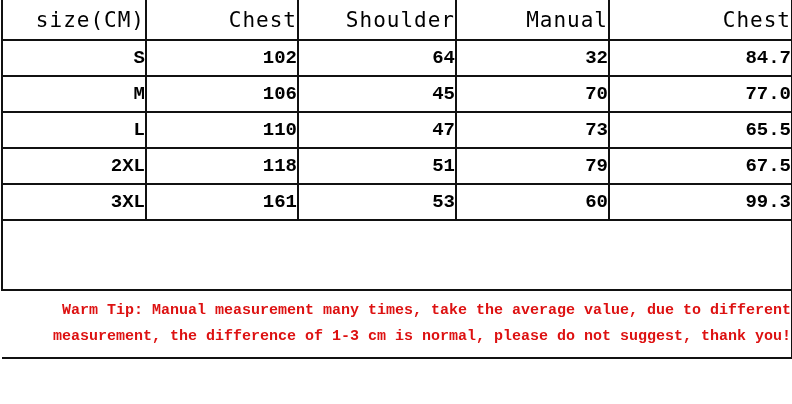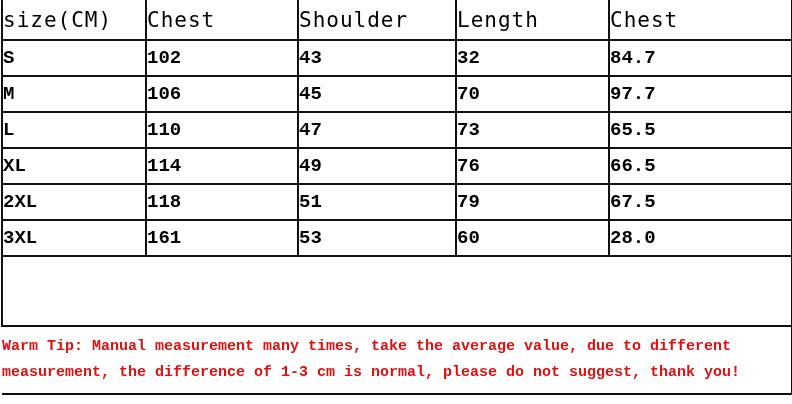--- a/index.html
+++ b/index.html
@@ -13,21 +13,21 @@
     color: var(--text, #000000);
   }
   table.size-chart {
     border-collapse: collapse;
     table-layout: fixed;
     width: 790px;
     margin-left: 1px;
   }
   th, td {
     border: 2px solid var(--border, #111111);
-    text-align: left;
+    text-align: right;
     vertical-align: middle;
     padding: 0;
     overflow: hidden;
     white-space: nowrap;
   }
   col.c-size     { width: 144px; }
   col.c-chest    { width: 152px; }
   col.c-shoulder { width: 158px; }
   col.c-length   { width: 153px; }
   col.c-sleeve   { width: 183px; }
@@ -68,66 +68,59 @@
       <col class="c-chest">
       <col class="c-shoulder">
       <col class="c-length">
       <col class="c-sleeve">
   </colgroup>
   <thead>
     <tr>
       <th>size(CM)</th>
       <th>Chest</th>
       <th>Shoulder</th>
-      <th>Length</th>
+      <th>Manual</th>
       <th>Chest</th>
     </tr>
   </thead>
   <tbody>
     <tr>
       <td class="data-cell">S</td>
       <td class="data-cell">102</td>
-      <td class="data-cell">43</td>
+      <td class="data-cell">64</td>
       <td class="data-cell">32</td>
       <td class="data-cell">84.7</td>
     </tr>
     <tr>
       <td class="data-cell">M</td>
       <td class="data-cell">106</td>
       <td class="data-cell">45</td>
       <td class="data-cell">70</td>
-      <td class="data-cell">97.7</td>
+      <td class="data-cell">77.0</td>
     </tr>
     <tr>
       <td class="data-cell">L</td>
       <td class="data-cell">110</td>
       <td class="data-cell">47</td>
       <td class="data-cell">73</td>
       <td class="data-cell">65.5</td>
-    </tr>
-    <tr>
-      <td class="data-cell">XL</td>
-      <td class="data-cell">114</td>
-      <td class="data-cell">49</td>
-      <td class="data-cell">76</td>
-      <td class="data-cell">66.5</td>
     </tr>
     <tr>
       <td class="data-cell">2XL</td>
       <td class="data-cell">118</td>
       <td class="data-cell">51</td>
       <td class="data-cell">79</td>
       <td class="data-cell">67.5</td>
     </tr>
     <tr>
       <td class="data-cell">3XL</td>
       <td class="data-cell">161</td>
       <td class="data-cell">53</td>
       <td class="data-cell">60</td>
-      <td class="data-cell">28.0</td>
+      <td class="data-cell">99.3</td>
     </tr>
     <tr>
       <td class="spacer-cell" colspan="5"></td>
     </tr>
     <tr>
       <td class="warning-cell" colspan="5">
         <div>Warm Tip: Manual measurement many times, take the average value, due to different</div>
         <div>measurement, the difference of 1-3 cm is normal, please do not suggest, thank you!</div>
       </td>
     </tr>

